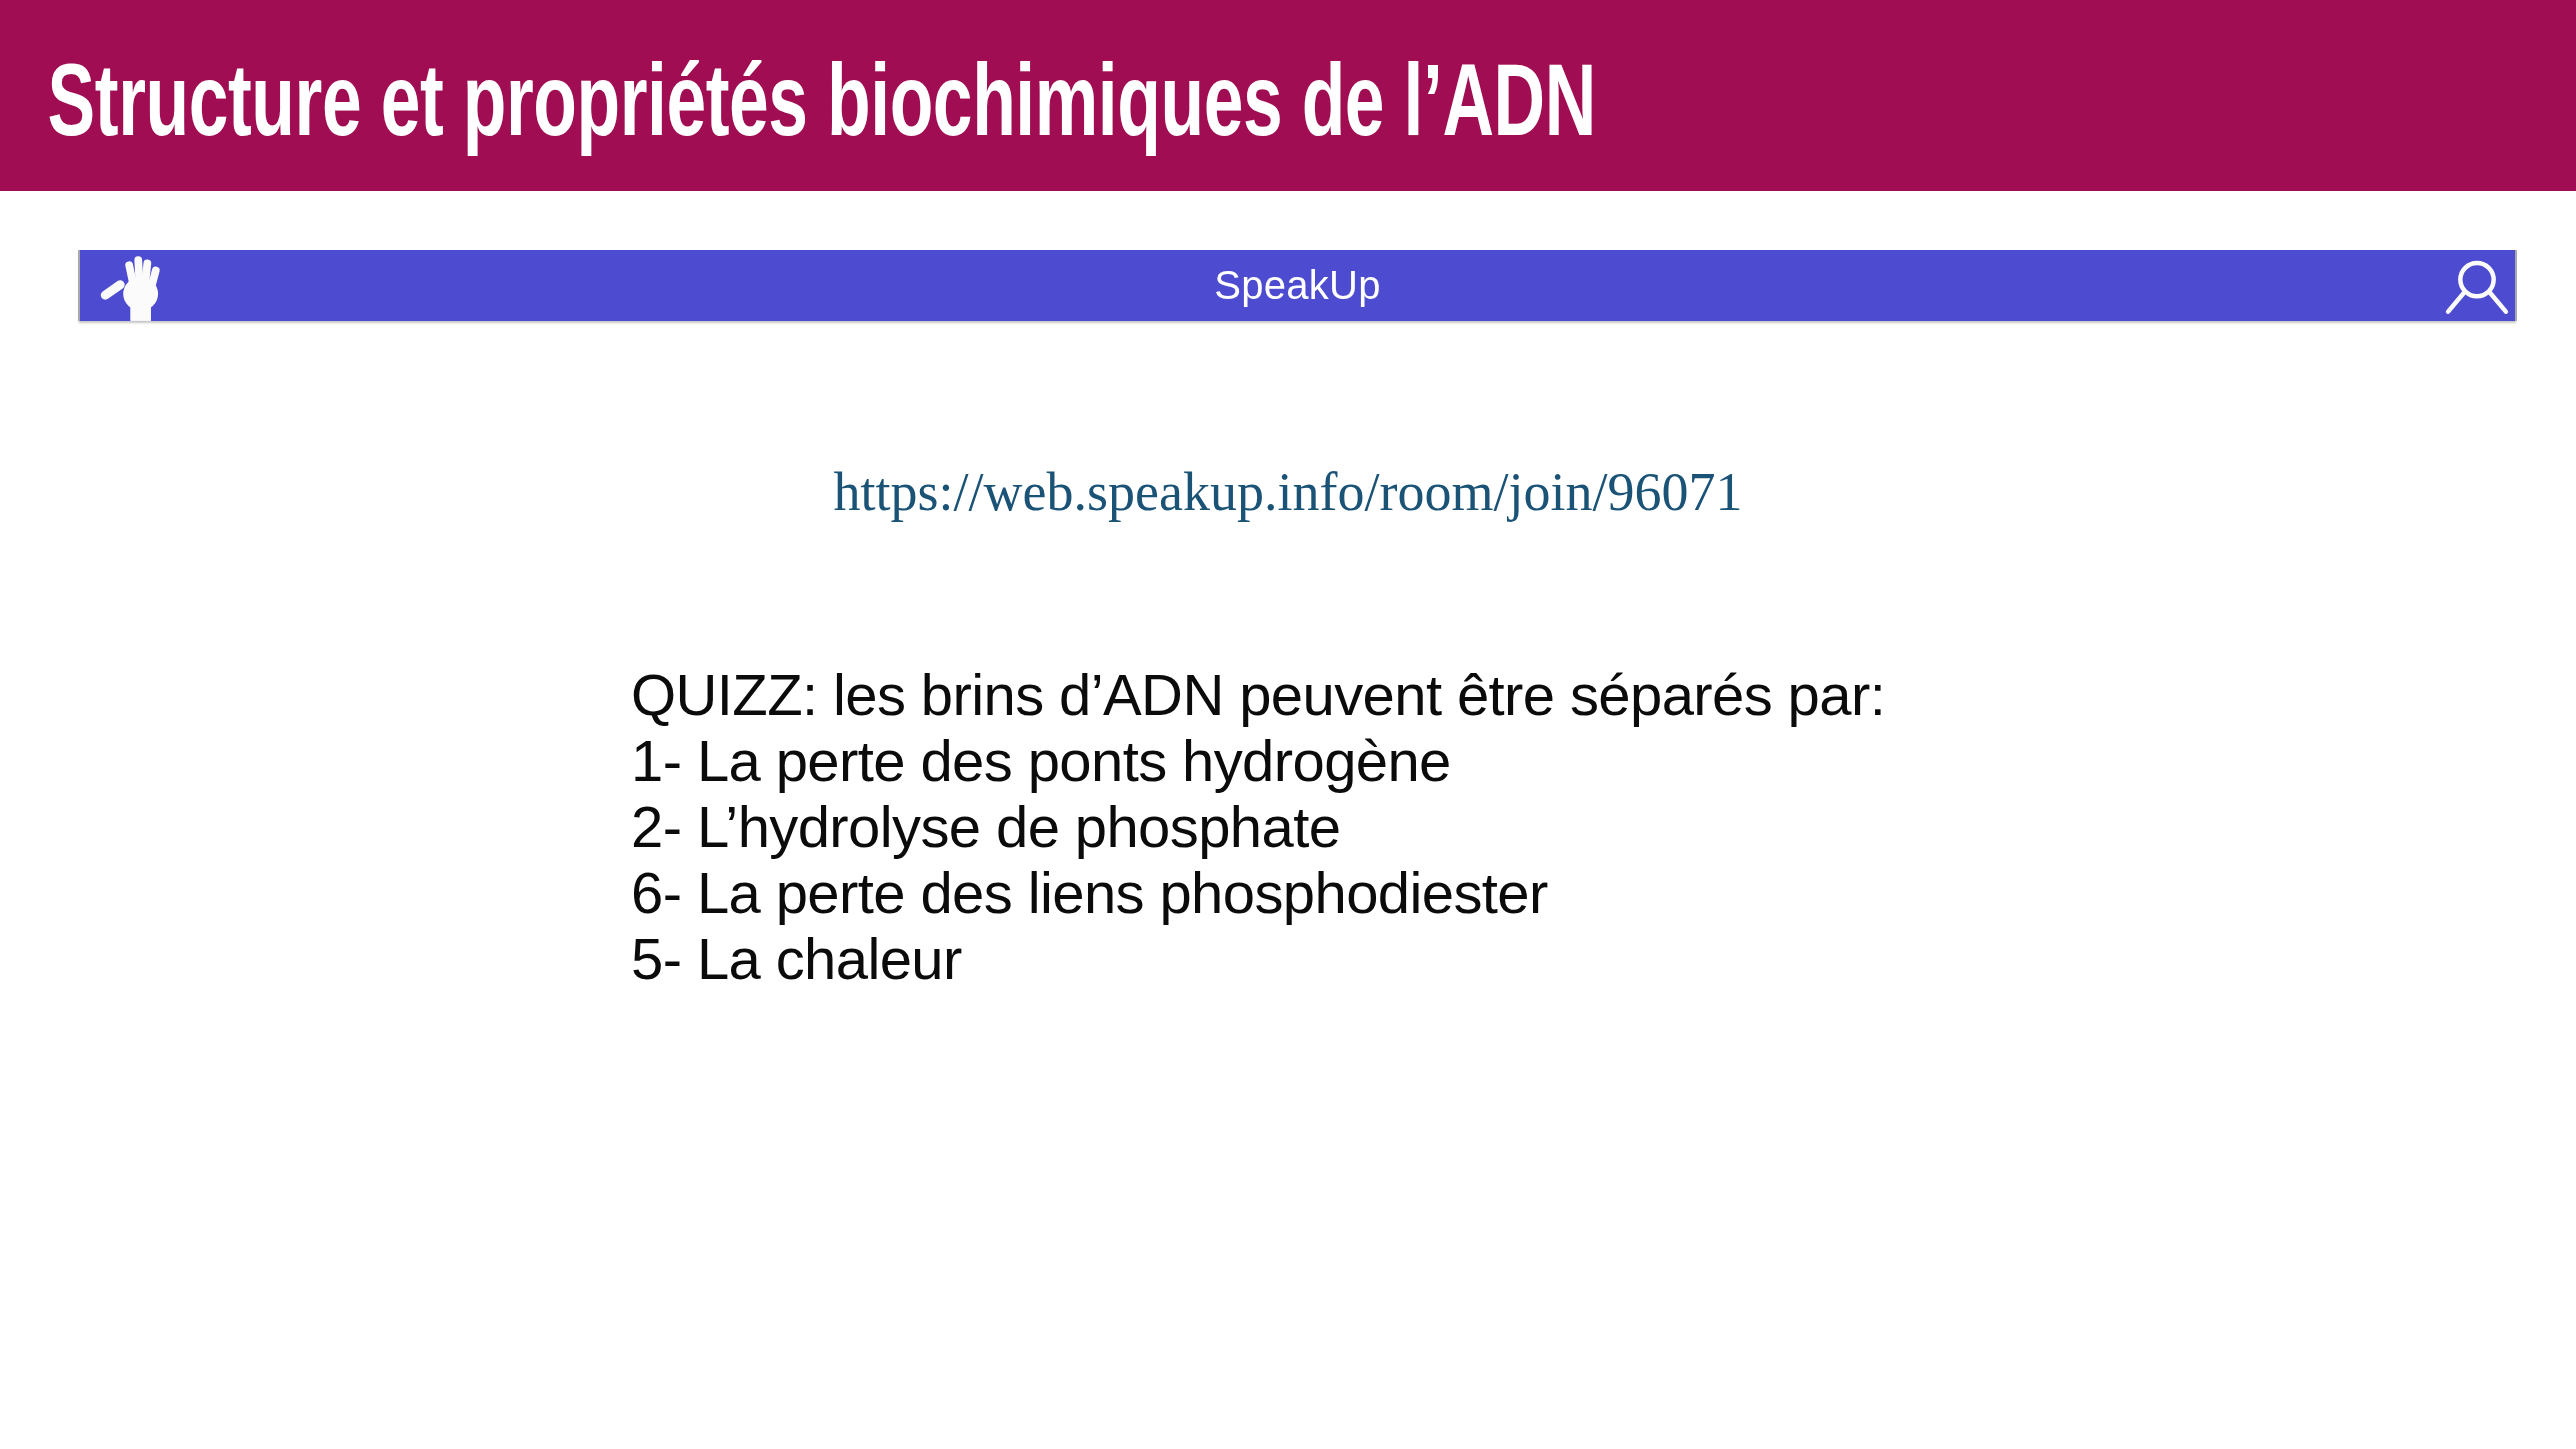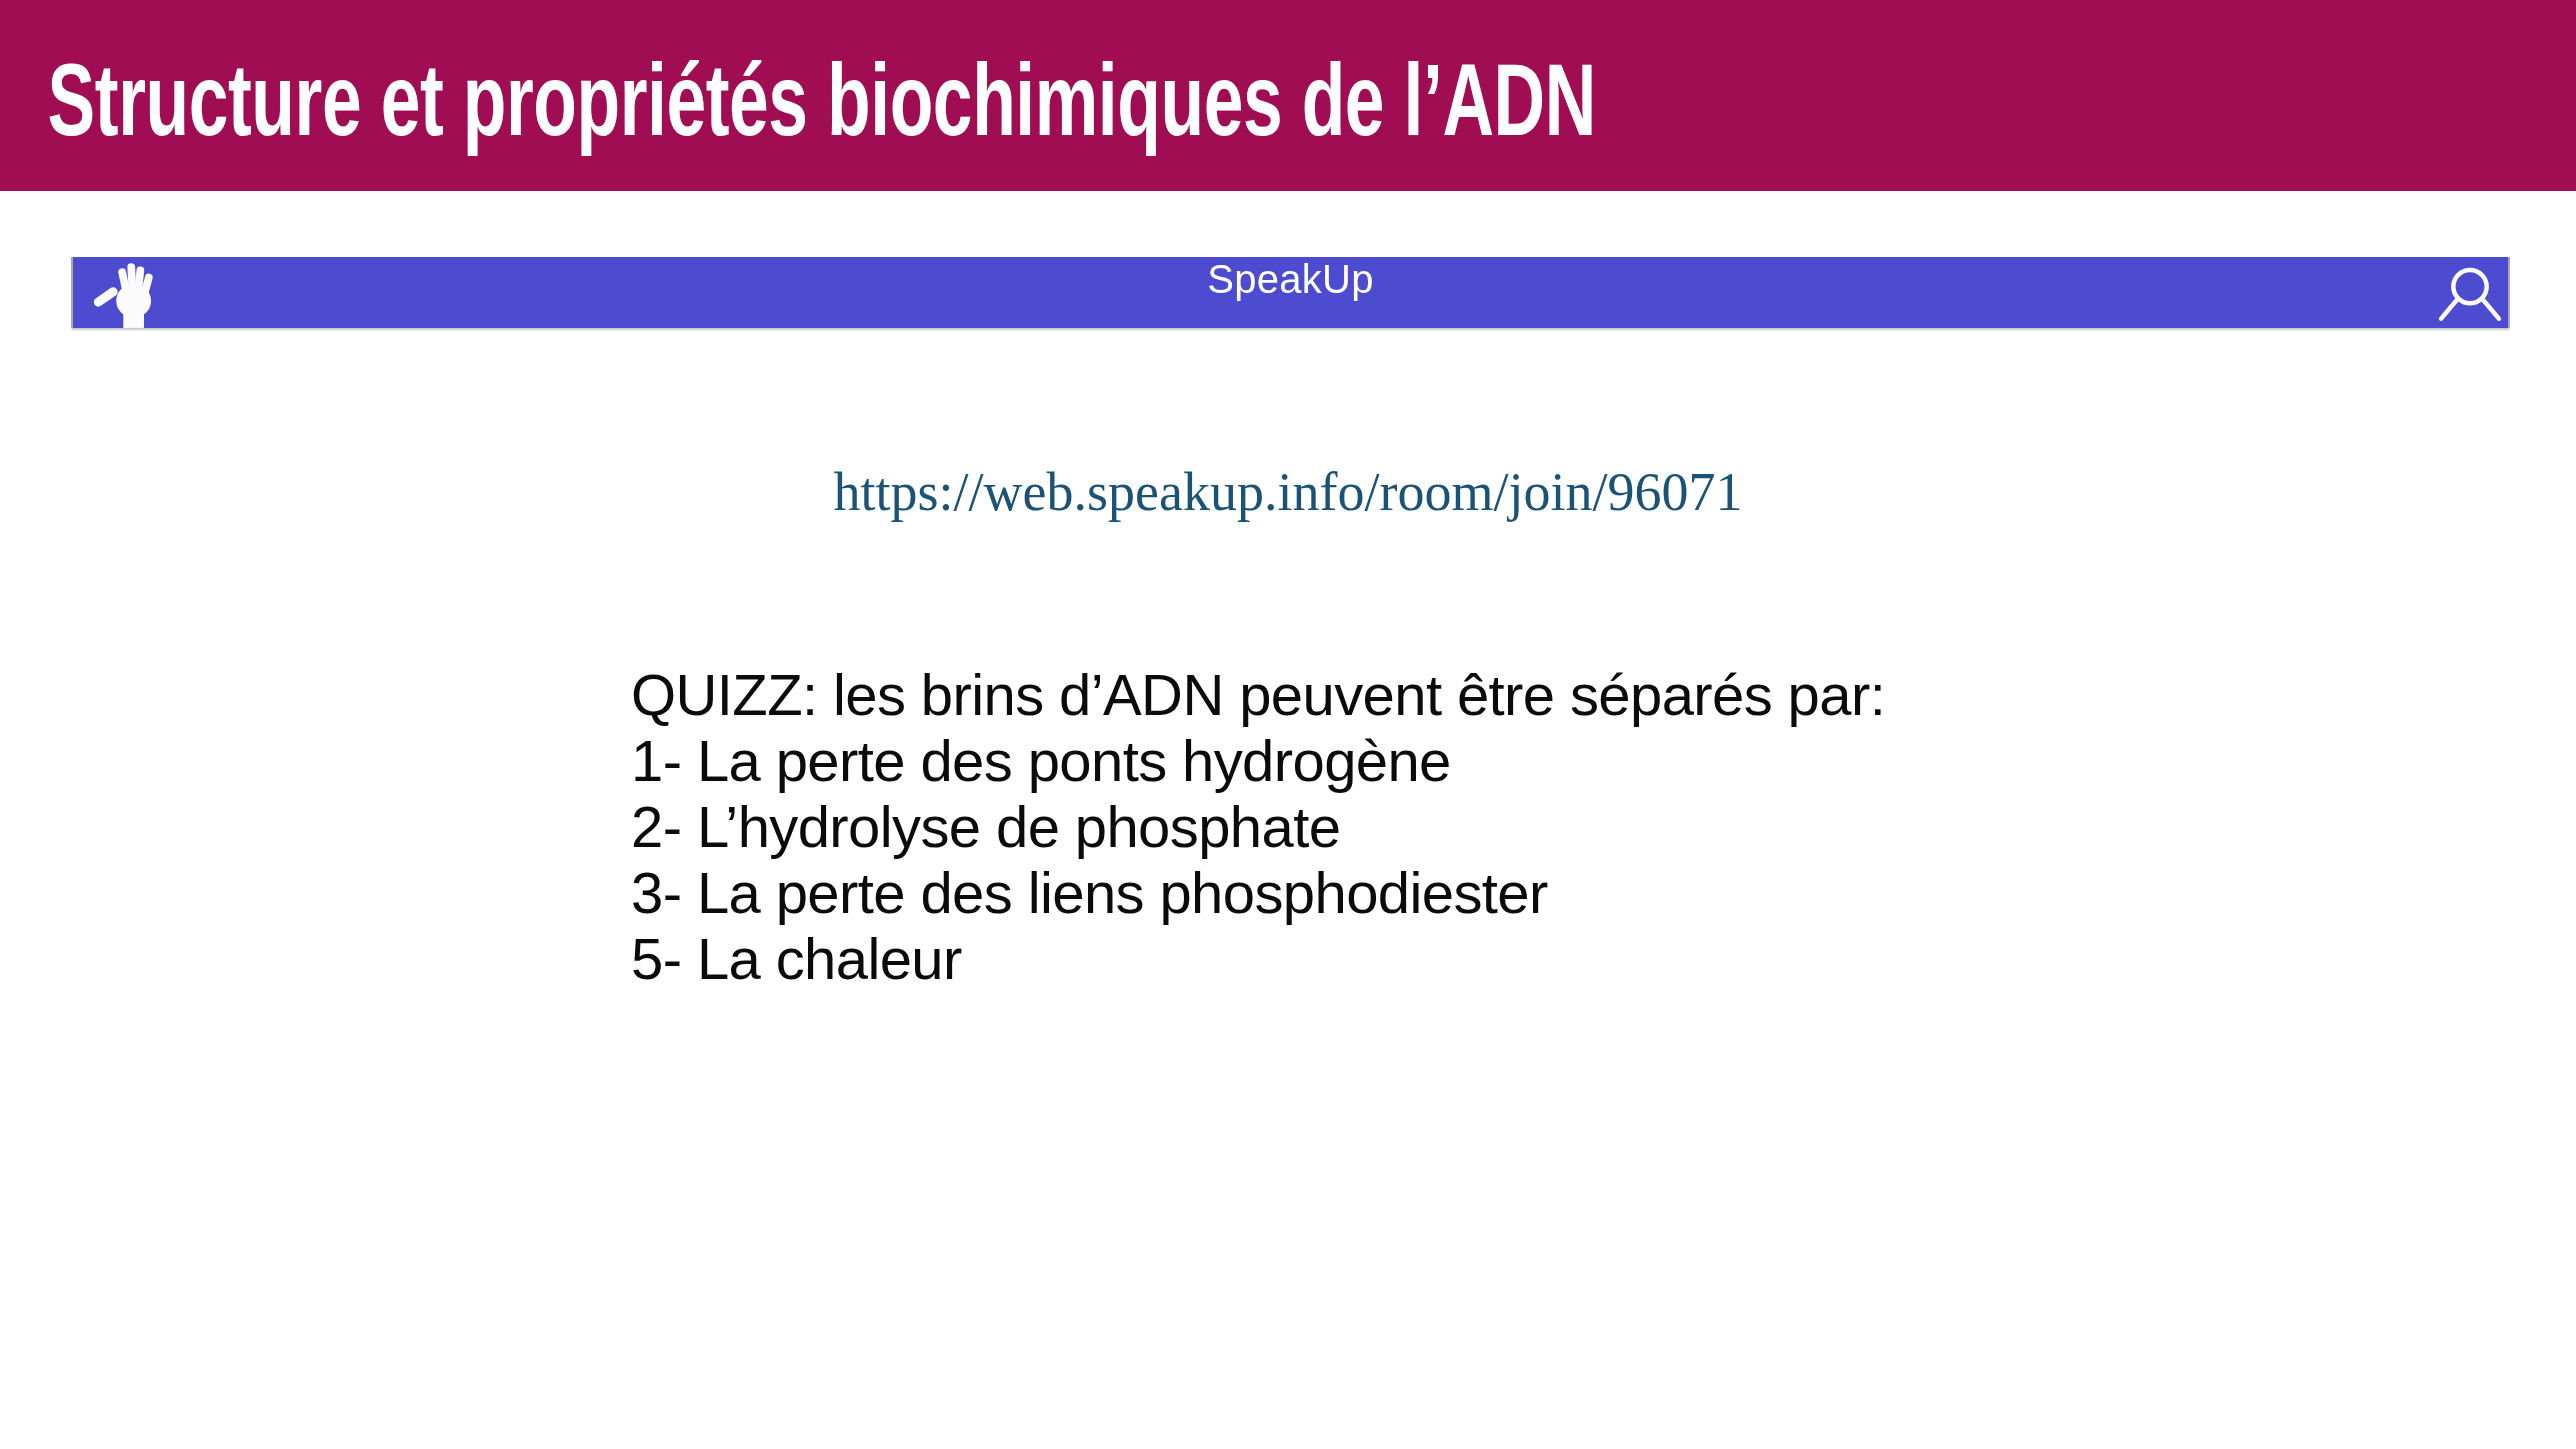--- a/index.html
+++ b/index.html
@@ -26,27 +26,27 @@
     padding-left: 68px;
     font-size: 102px;
     font-weight: bold;
     color: var(--white, #ffffff);
     white-space: nowrap;
     transform: scaleX(0.70);
     transform-origin: left center;
     letter-spacing: -0.6px;
   }
   .speakup-bar {
-    position: absolute; left: 71px; top: 250px;
+    position: absolute; left: 78px; top: 250px;
     width: 2435px; height: 71px;
     background: var(--bar-bg, #4D4CD0);
     border-left: 2.6px solid var(--bar-border, #A9A9A9);
     border-right: 2.6px solid var(--bar-border, #A9A9A9);
     box-shadow: 0 2.6px 1.9px -0.6px rgba(120,120,120,0.45);
-    display: flex; justify-content: center; margin-top: 7px;
+    display: flex; align-items: center; justify-content: center;
   }
   .hand-icon {
     position: absolute; left: 18px; top: 5.2px;
     width: 84px; height: 66px;
     overflow: hidden;
   }
   .app-name {
     font-size: 40px;
     color: var(--white, #ffffff);
     letter-spacing: 0.3px;
@@ -112,18 +112,18 @@
     </span>
 
   </div>
 
   <div class="join-url">https://web.speakup.info/room/join/96071</div>
 
   <div class="quiz">
     <div class="question">QUIZZ: les brins d’ADN peuvent être séparés par:</div>
     <div class="option">1- La perte des ponts hydrogène</div>
     <div class="option">2- L’hydrolyse de phosphate</div>
-    <div class="option">3- La perte des liens phosphodiester</div>
+    <div class="option">6- La perte des liens phosphodiester</div>
     <div class="option">5- La chaleur</div>
   </div>
 
 </div>
 
 
 </body></html>

